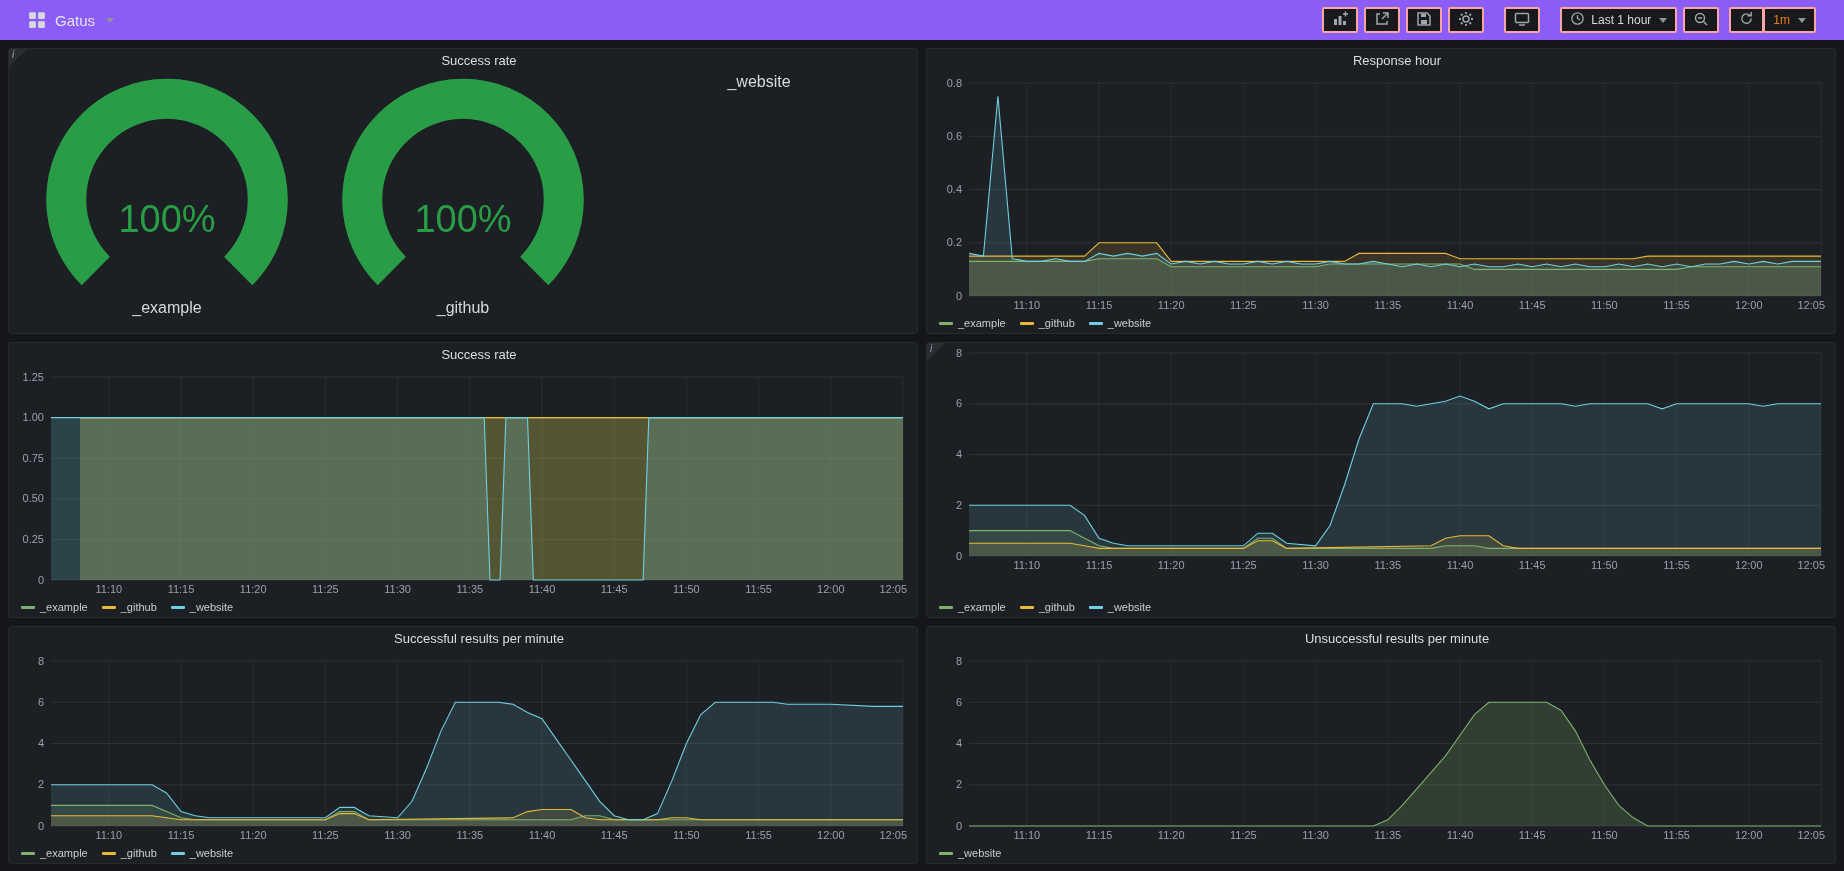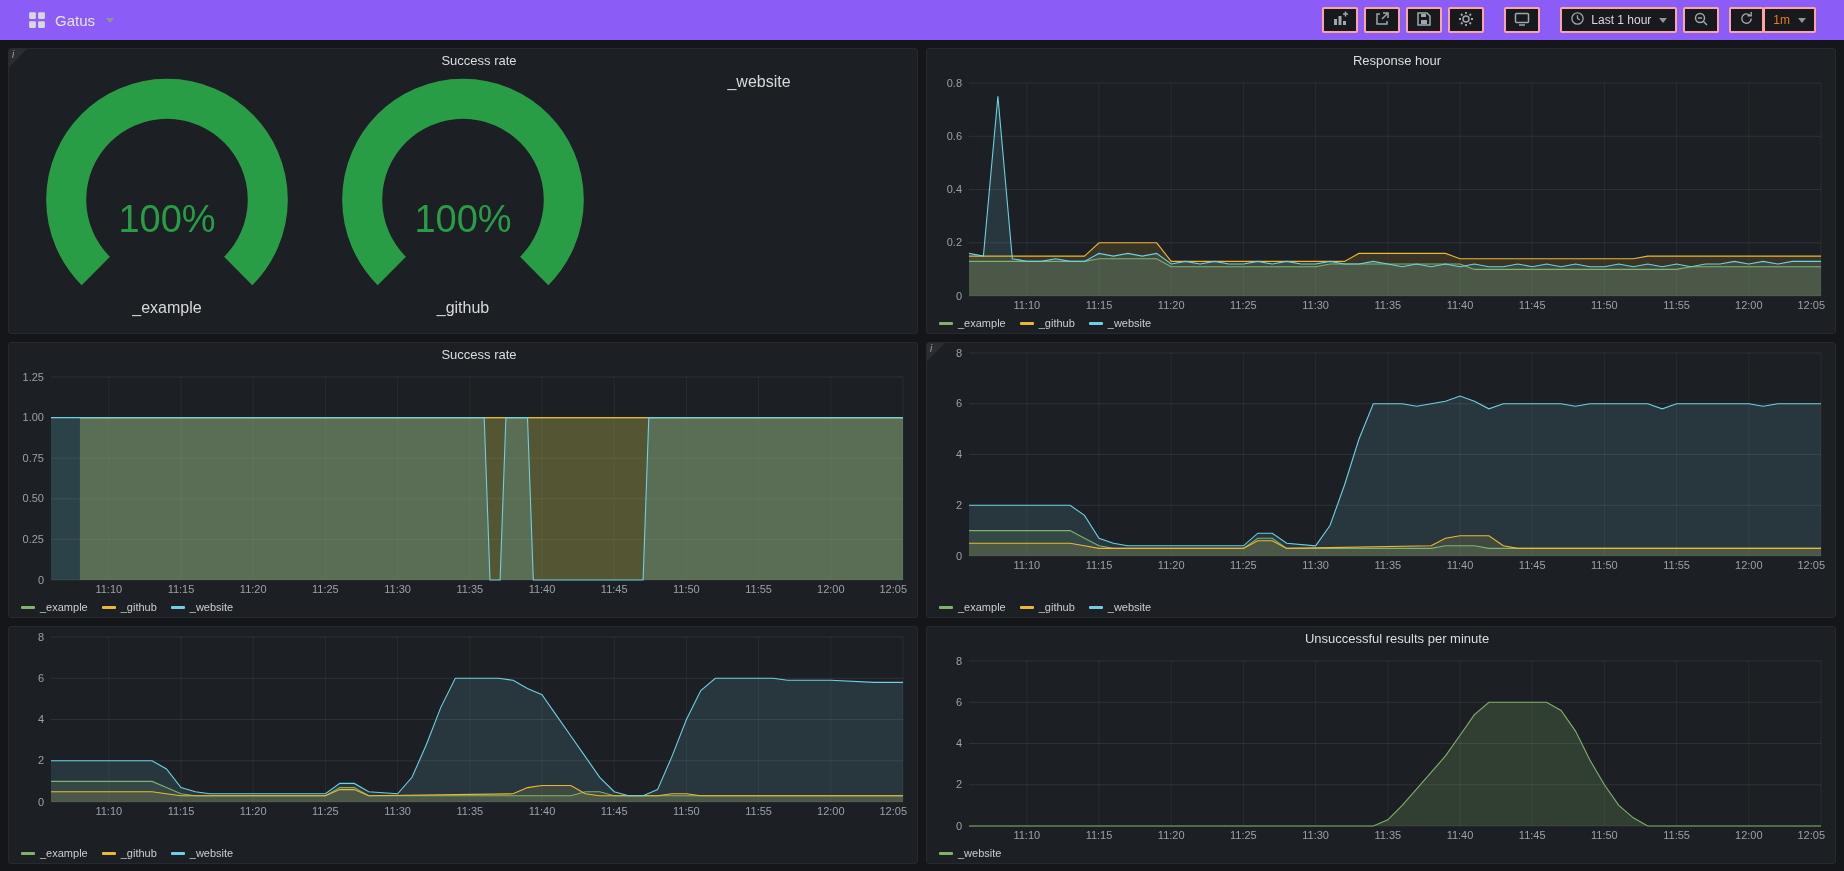--- a/index.html
+++ b/index.html
@@ -352,20 +352,21 @@
           <span>_github</span>
         </span>
         <span class="legend-item">
           <span class="legend-swatch" style="background: rgb(110, 208, 224);"></span>
           <span>_website</span>
         </span>
       </footer>
   </section>
 
   <section class="panel">
+    <header class="panel-title">Successful results per minute</header>
     <div class="chart"><svg width="892" height="192">
           <line x1="91.8" y1="10" x2="91.8" y2="175.0" stroke="rgba(255,255,255,0.055)"></line>
           <line x1="164.0" y1="10" x2="164.0" y2="175.0" stroke="rgba(255,255,255,0.055)"></line>
           <line x1="236.2" y1="10" x2="236.2" y2="175.0" stroke="rgba(255,255,255,0.055)"></line>
           <line x1="308.4" y1="10" x2="308.4" y2="175.0" stroke="rgba(255,255,255,0.055)"></line>
           <line x1="380.6" y1="10" x2="380.6" y2="175.0" stroke="rgba(255,255,255,0.055)"></line>
           <line x1="452.8" y1="10" x2="452.8" y2="175.0" stroke="rgba(255,255,255,0.055)"></line>
           <line x1="525.0" y1="10" x2="525.0" y2="175.0" stroke="rgba(255,255,255,0.055)"></line>
           <line x1="597.2" y1="10" x2="597.2" y2="175.0" stroke="rgba(255,255,255,0.055)"></line>
           <line x1="669.4" y1="10" x2="669.4" y2="175.0" stroke="rgba(255,255,255,0.055)"></line>

